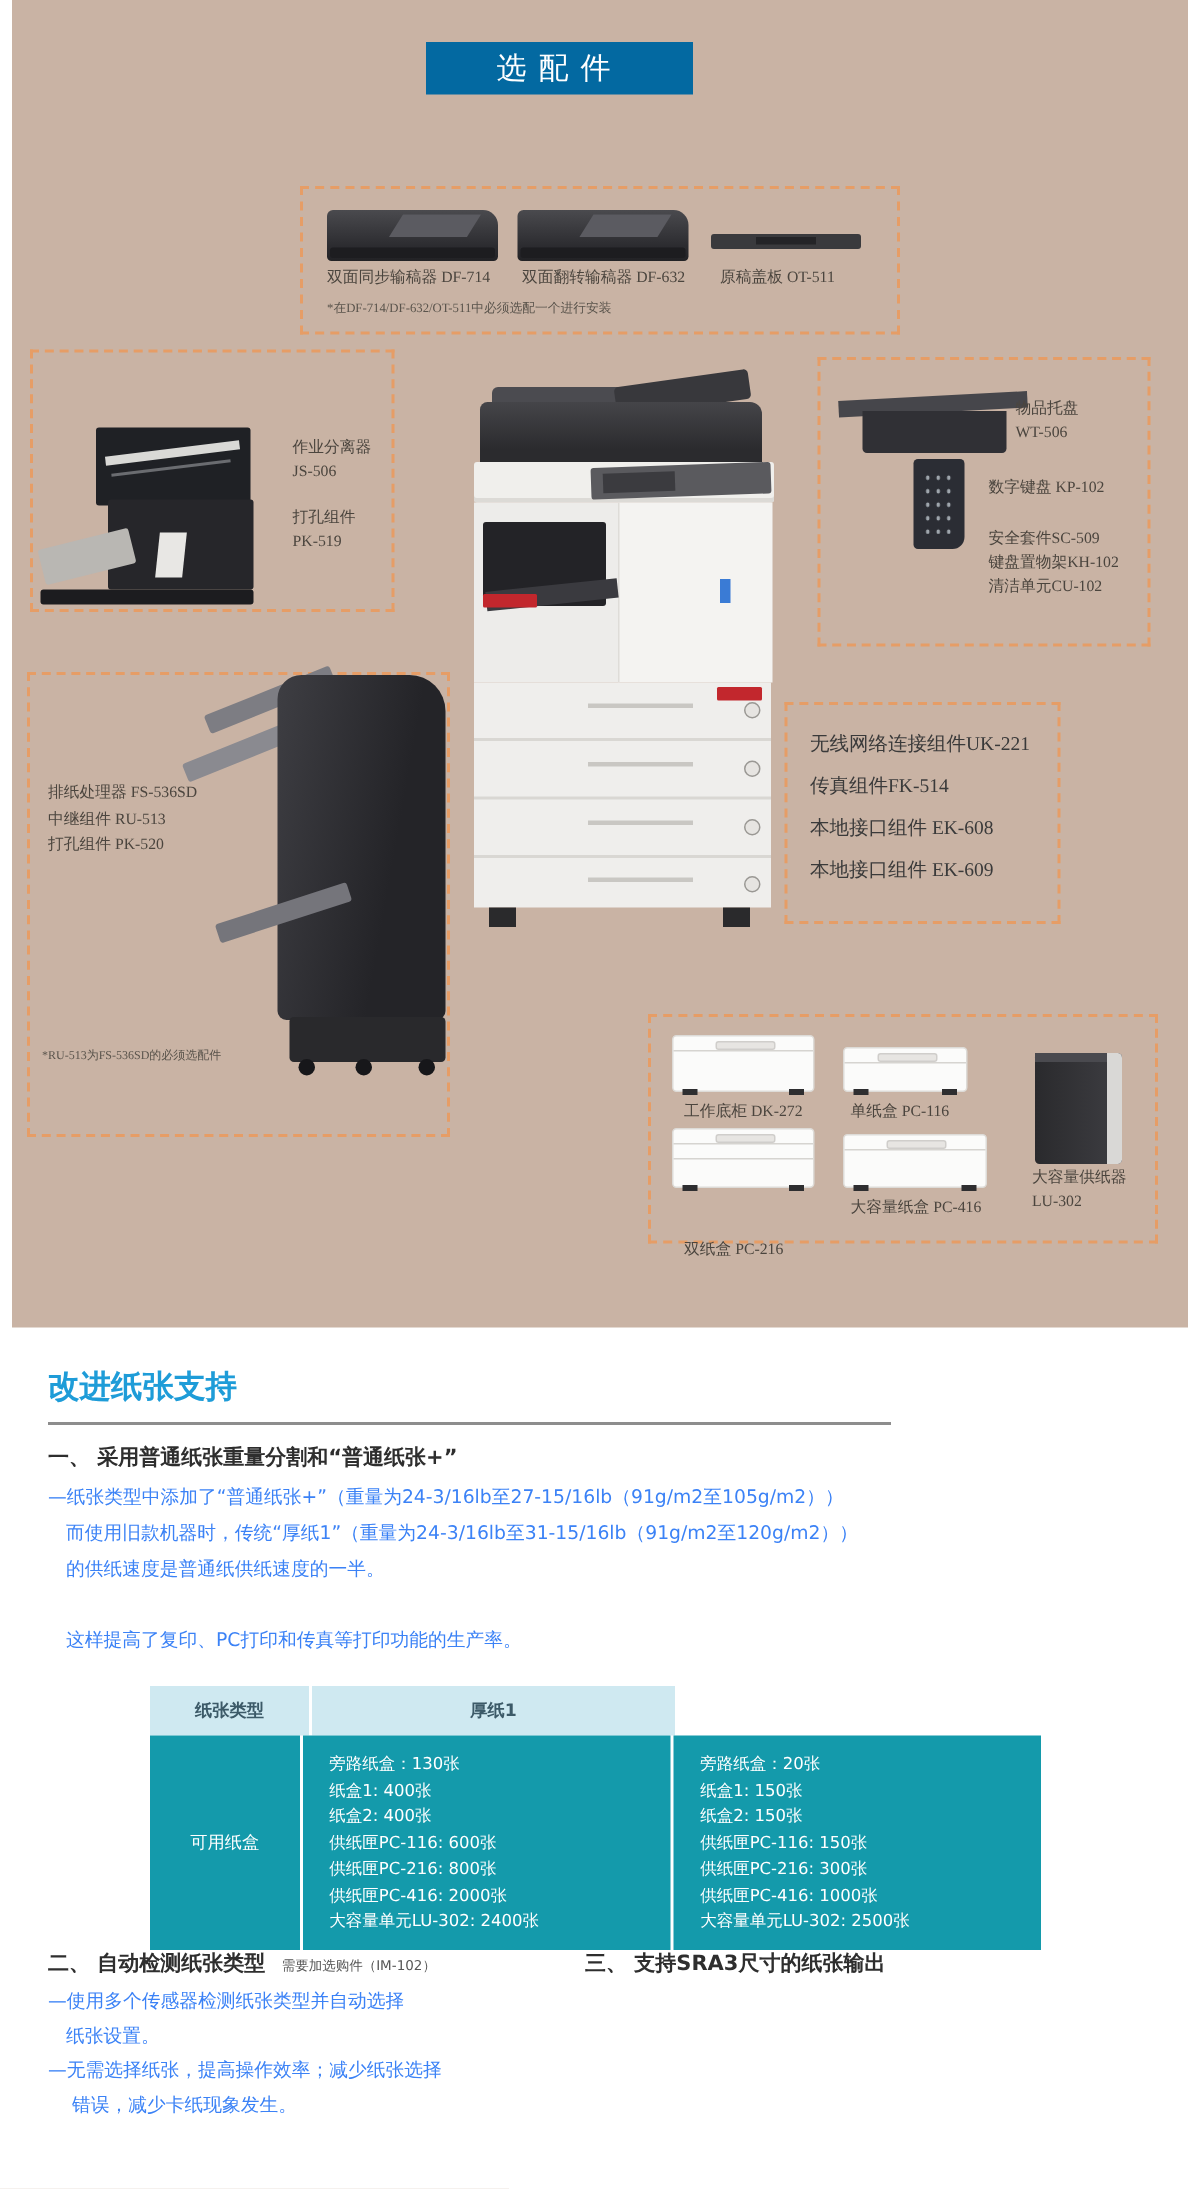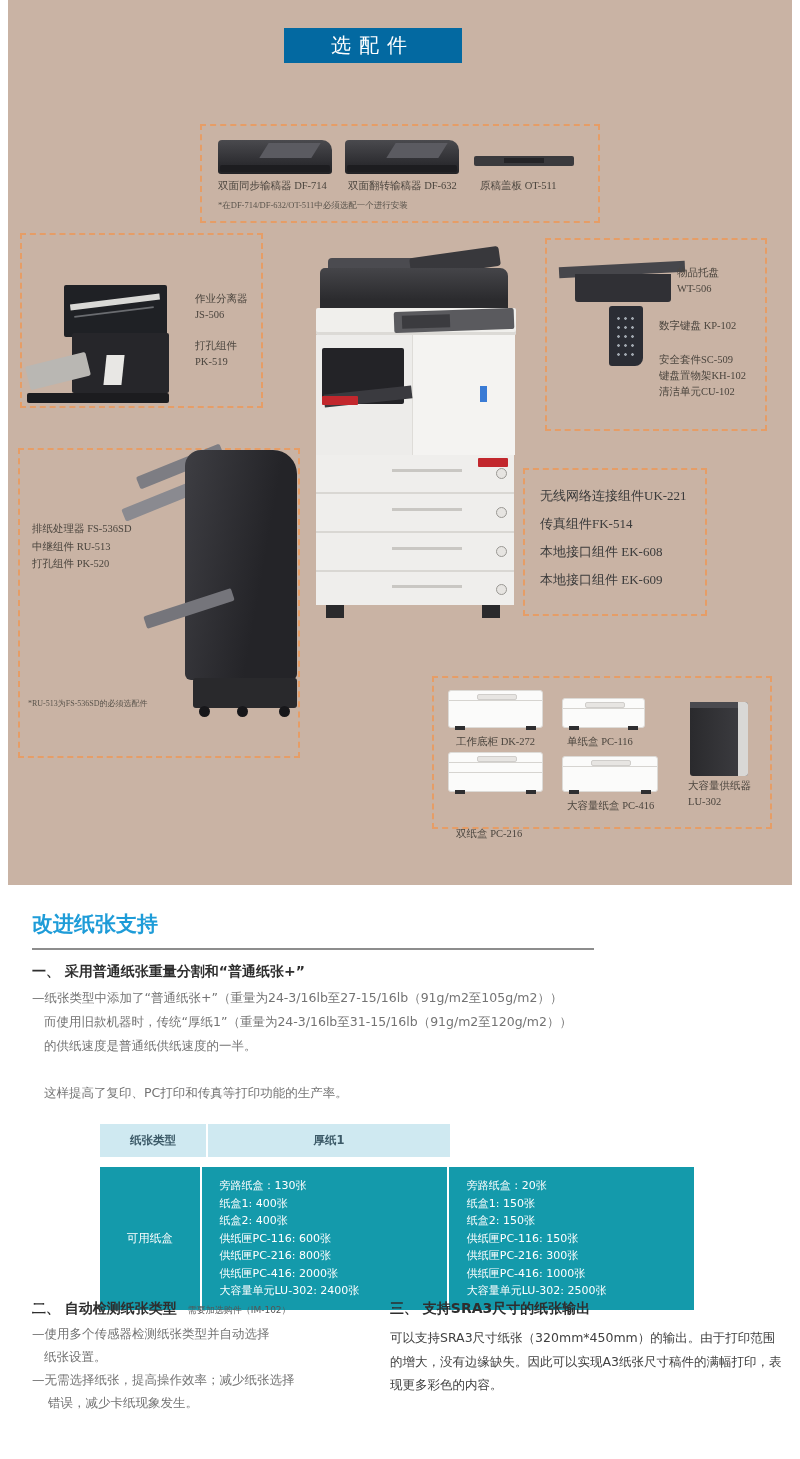--- a/index.html
+++ b/index.html
@@ -26,21 +26,21 @@
   .whitetray .foot{position:absolute;bottom:-3px;width:10px;height:4px;background:#2e2e30;}
   .whitetray .divline{position:absolute;left:0;right:0;top:50%;height:1px;background:#d6d4d0;}
   .tealtable{position:absolute;left:100px;top:1124px;width:594px;}
   .trow{display:flex;gap:2px;}
   .th{background:#cfe9f1;color:#3c5a68;font-weight:bold;font-size:11.5px;height:33px;
       display:flex;align-items:center;justify-content:center;}
   .tb{background:#149aab;color:#ffffff;font-size:11px;}
   .c0{width:106px;} .c1{width:242px;} .c2{width:242px;}
   .tcol{padding:10px 0 10px 18px;line-height:17.5px;}
   .tlabel{display:flex;align-items:center;justify-content:center;font-size:11.5px;}
-  .btxt{position:absolute;font-size:12.5px;color:#737373;white-space:nowrap;}
+  .btxt{position:absolute;font-size:12.5px;color:#3b82f6;white-space:nowrap;}
   .stitle{position:absolute;font-size:14px;font-weight:bold;color:#2e2e2e;white-space:nowrap;}
 </style>
 </head>
 <body>
 
 <div class="page">
 
   <div class="beige"></div>
 
   <div class="banner">选配件</div>
@@ -210,21 +210,21 @@
   <div class="abs" style="left:32px;top:910px;font-size:21px;font-weight:bold;color:#1e9cd8;">改进纸张支持</div>
   <div class="abs" style="left:32px;top:948px;width:562px;height:2px;background:#8d8d8d;"></div>
 
   <div class="stitle" style="left:32px;top:963px;">一、 采用普通纸张重量分割和“普通纸张+”</div>
   <div class="btxt" style="left:32px;top:990px;">—纸张类型中添加了“普通纸张+”（重量为24-3/16lb至27-15/16lb（91g/m2至105g/m2））</div>
   <div class="btxt" style="left:44px;top:1014px;">而使用旧款机器时，传统“厚纸1”（重量为24-3/16lb至31-15/16lb（91g/m2至120g/m2））</div>
   <div class="btxt" style="left:44px;top:1038px;">的供纸速度是普通纸供纸速度的一半。</div>
   <div class="btxt" style="left:44px;top:1085px;">这样提高了复印、PC打印和传真等打印功能的生产率。</div>
 
   <div class="tealtable">
-    <div class="trow" style="margin-bottom:10px;">
+    <div class="trow" style="margin-bottom:0;">
       <div class="th c0">纸张类型</div>
       <div class="th c2">厚纸1</div>
     </div>
     <div class="trow">
       <div class="tb c0 tlabel">可用纸盒</div>
       <div class="tb c1 tcol">
         <div>旁路纸盒：130张</div>
         <div>纸盒1: 400张</div>
         <div>纸盒2: 400张</div>
         <div>供纸匣PC-116: 600张</div>
@@ -247,15 +247,14 @@
   <div class="stitle" style="left:32px;top:1300px;">
     <span>二、 自动检测纸张类型</span>
     <span style="font-size:9px;font-weight:normal;color:#555;margin-left:6px;">需要加选购件（IM-102）</span>
   </div>
   <div class="btxt" style="left:32px;top:1326px;">—使用多个传感器检测纸张类型并自动选择</div>
   <div class="btxt" style="left:44px;top:1349px;">纸张设置。</div>
   <div class="btxt" style="left:32px;top:1372px;">—无需选择纸张，提高操作效率；减少纸张选择</div>
   <div class="btxt" style="left:48px;top:1395px;">错误，减少卡纸现象发生。</div>
 
   <div class="stitle" style="left:390px;top:1300px;">三、 支持SRA3尺寸的纸张输出</div>
-  <div class="abs" style="left:390px;top:1326px;width:396px;font-size:12.5px;color:#404040;line-height:23.5px;">可以支持SRA3尺寸纸张（320mm*450mm）的输出。由于打印范围的增大，没有边缘缺失。因此可以实现A3纸张尺寸稿件的满幅打印，表现更多彩色的内容。</div>
 
 </div>
 
 </body></html>

